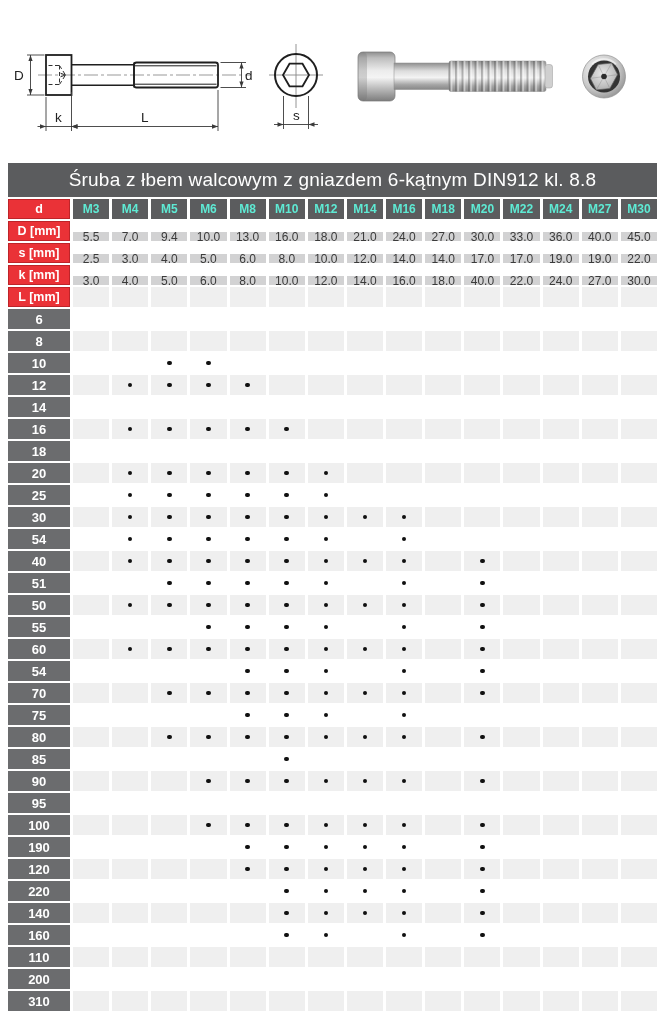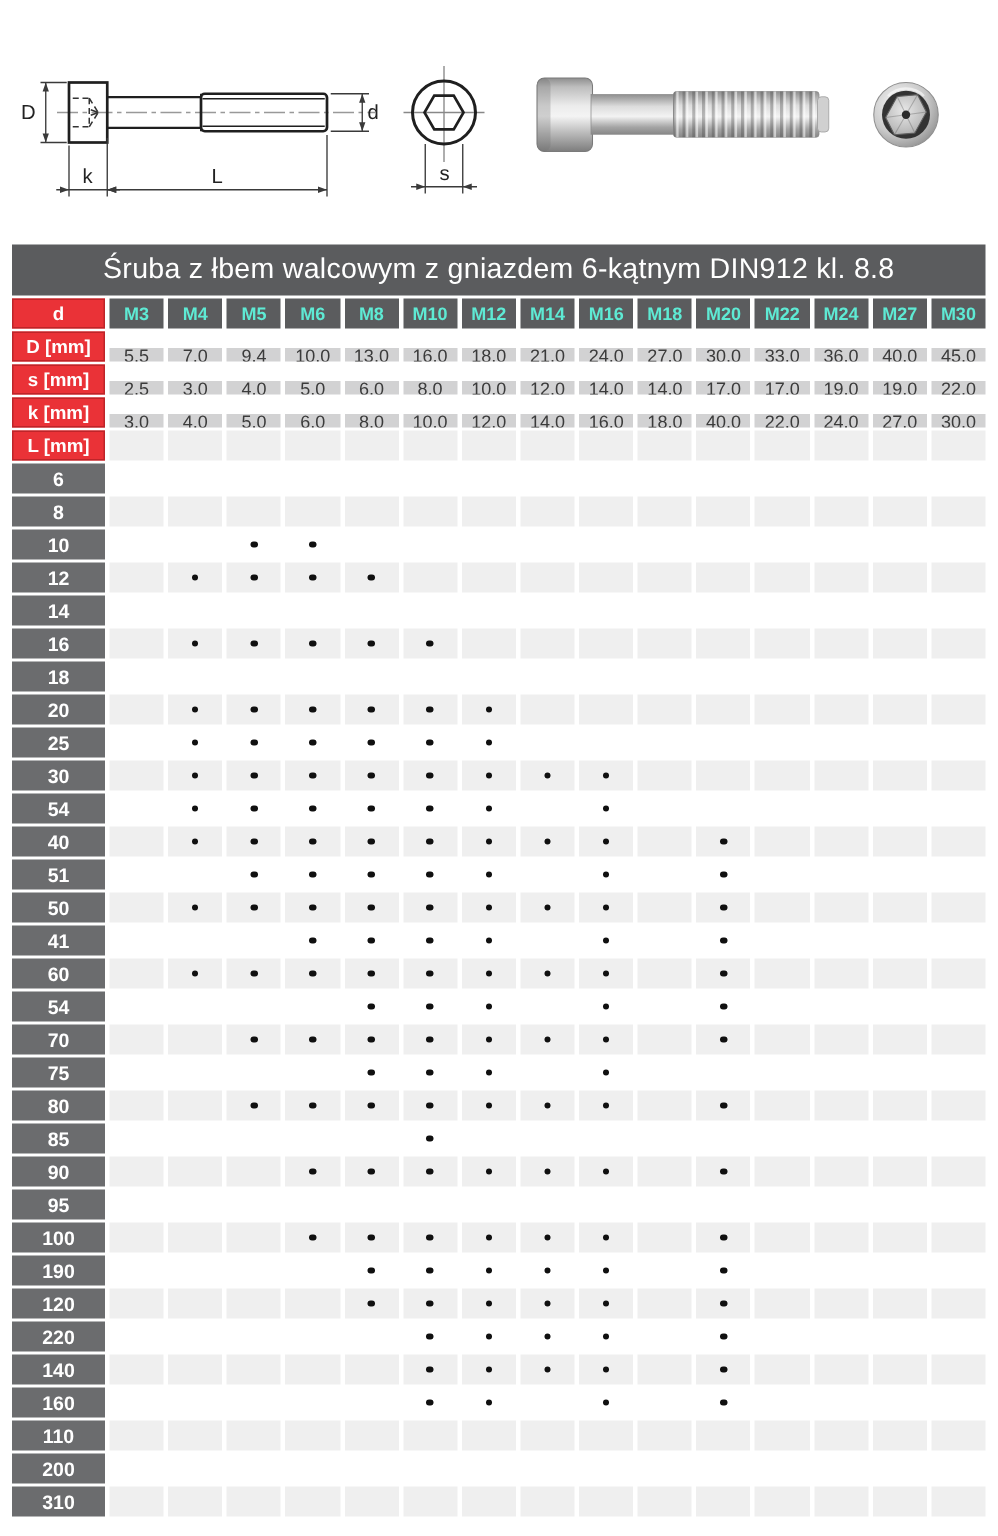--- a/index.html
+++ b/index.html
@@ -567,21 +567,21 @@
         <span class="dot"></span>
       </div>
       <div class="rowB"></div>
       <div class="rowB">
         <span class="dot"></span>
       </div>
       <div class="rowB"></div>
       <div class="rowB"></div>
       <div class="rowB"></div>
       <div class="rowB"></div>
-      <div class="len">41</div>
+      <div class="len">55</div>
       <div class="rowA"></div>
       <div class="rowA"></div>
       <div class="rowA"></div>
       <div class="rowA">
         <span class="dot"></span>
       </div>
       <div class="rowA">
         <span class="dot"></span>
       </div>
       <div class="rowA">

